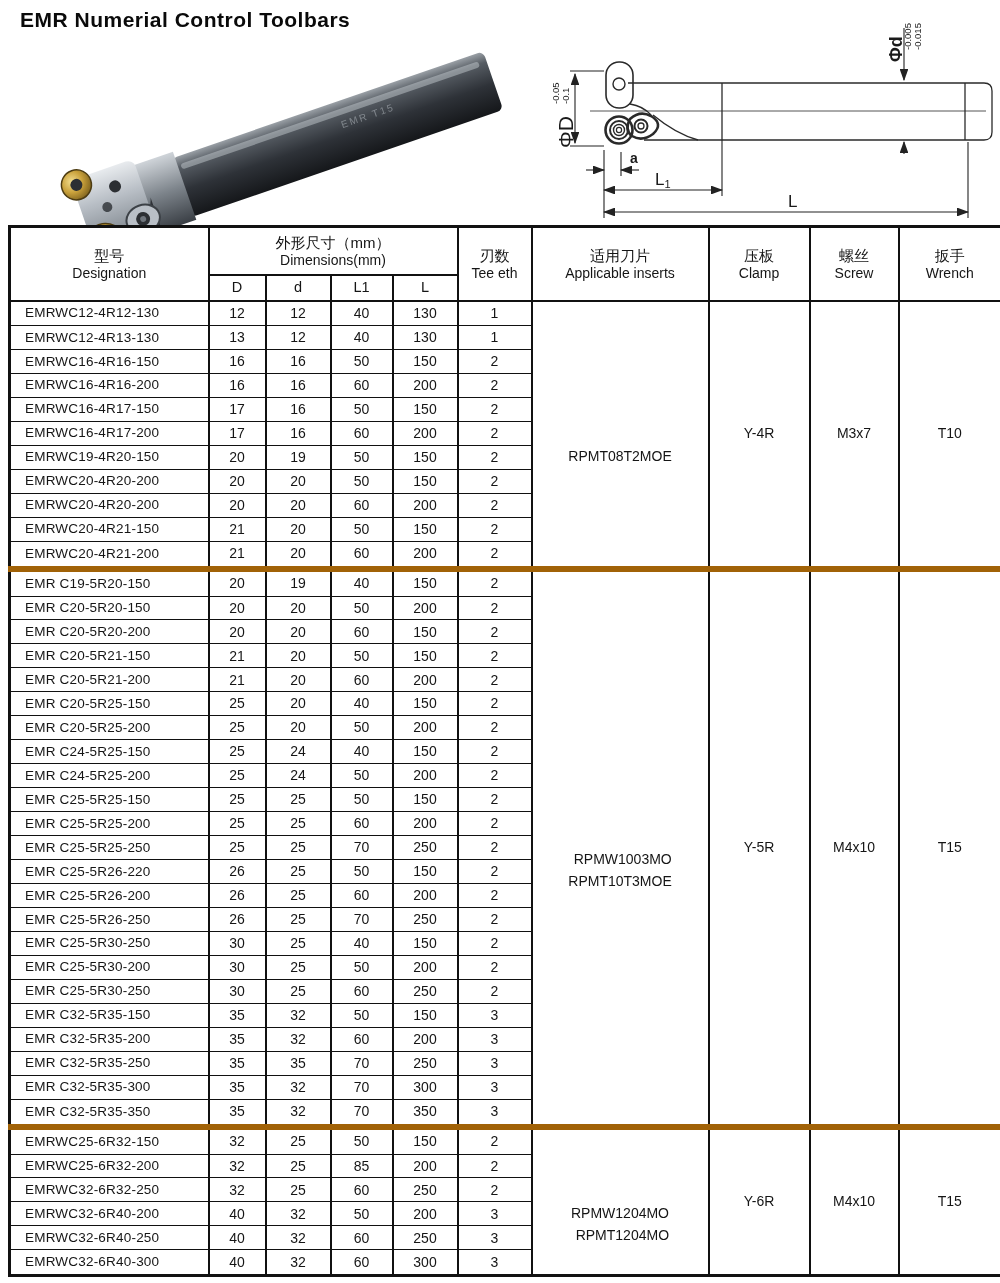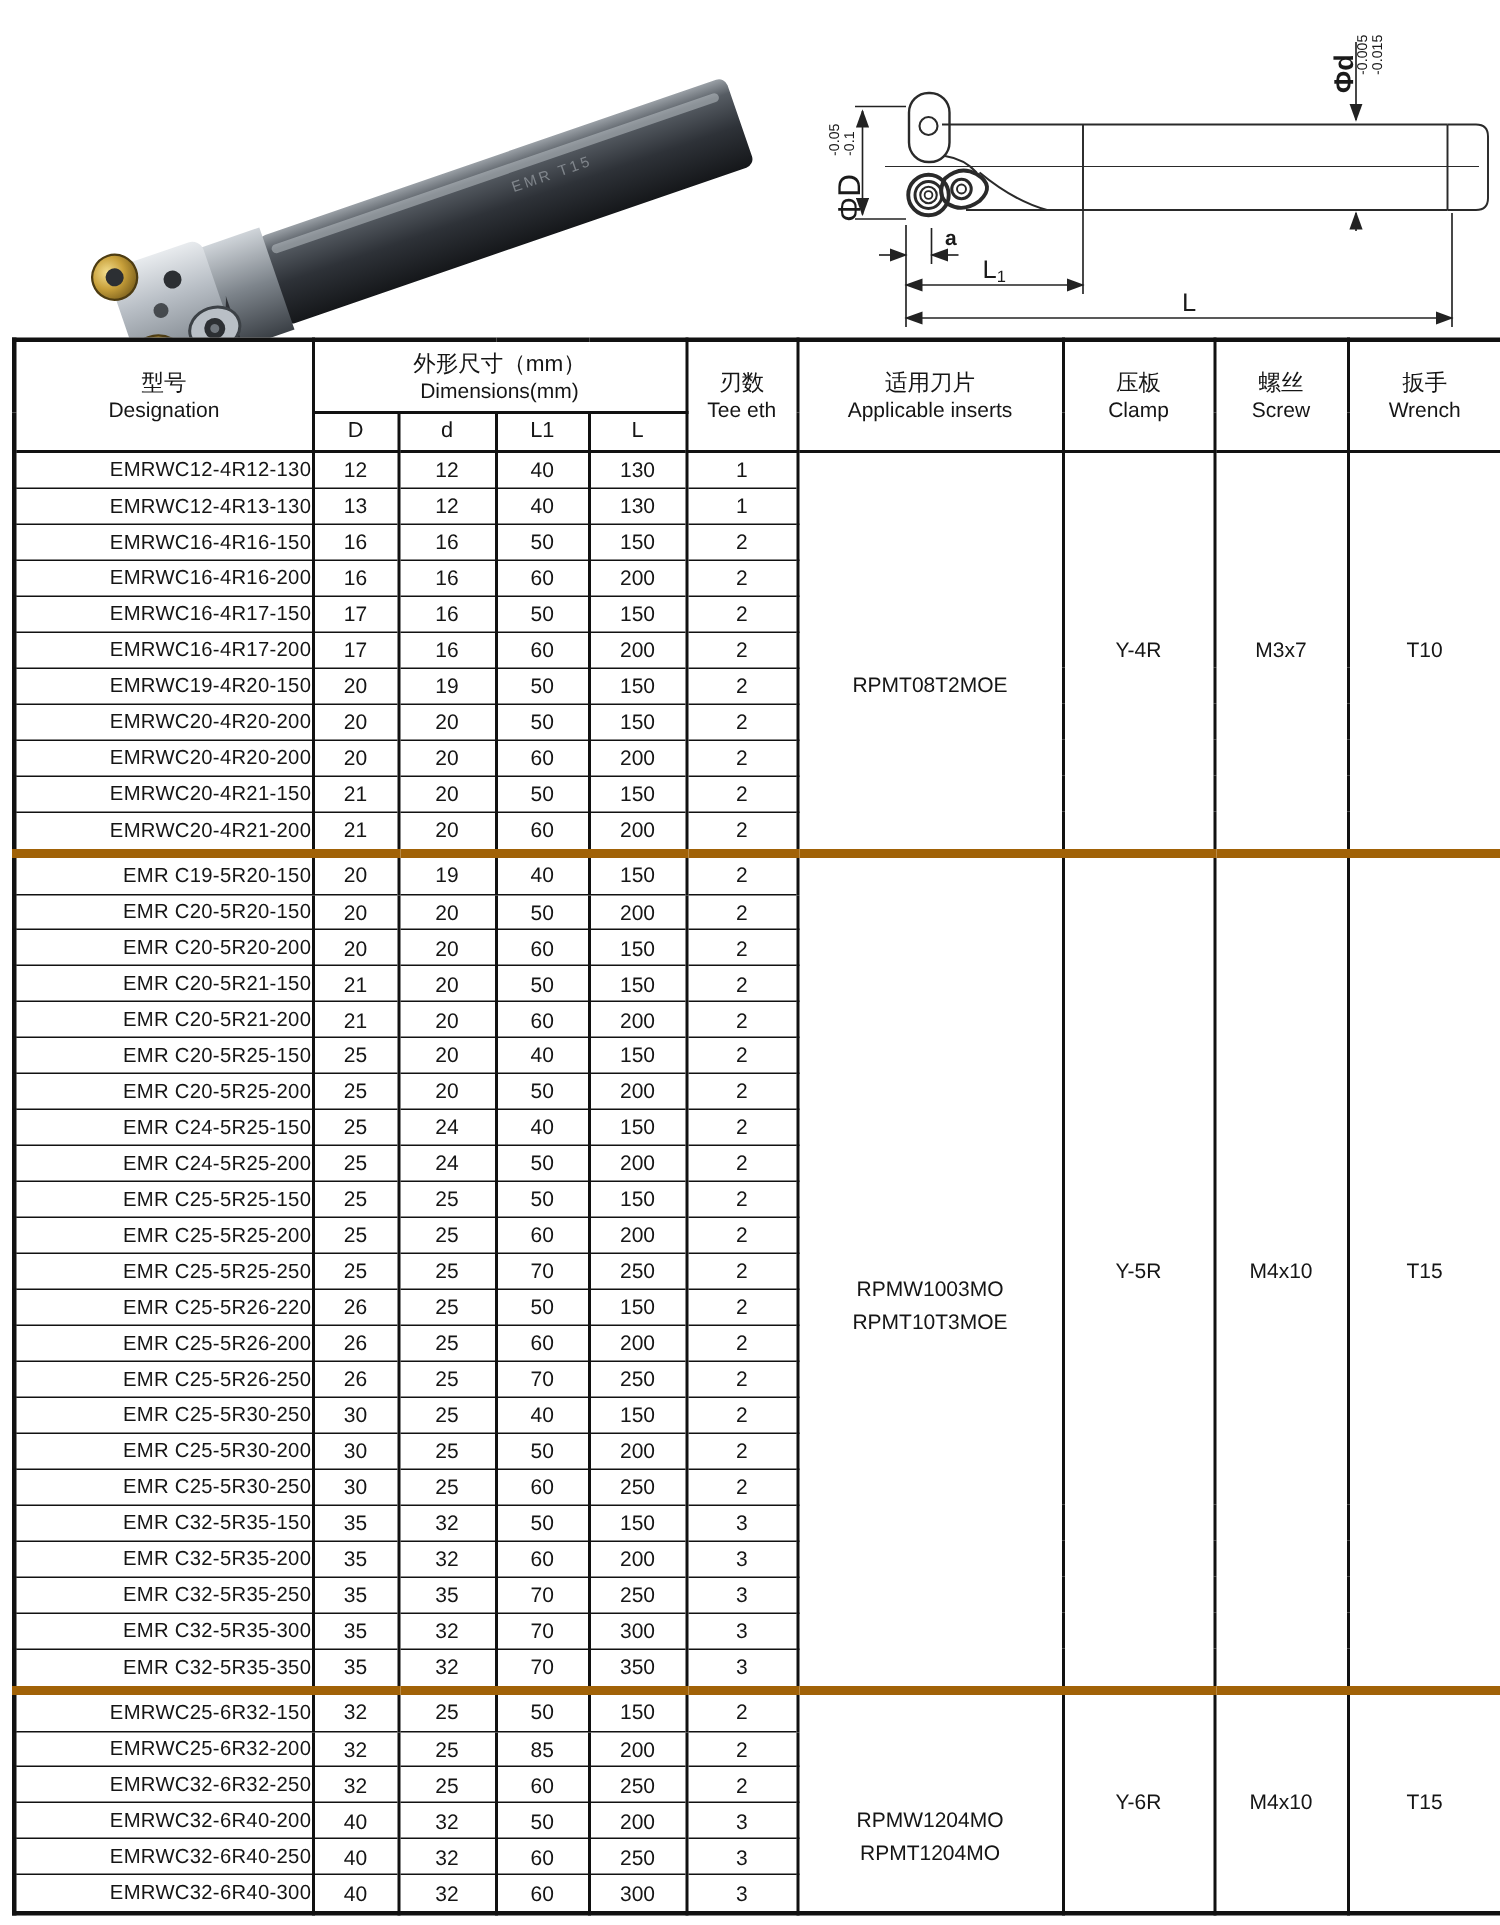--- a/index.html
+++ b/index.html
@@ -24,29 +24,30 @@
     border:2px solid #111;padding:0;margin:0;vertical-align:middle;
     font-size:14px;line-height:1.2;color:#151515;
   }
   .spec-table thead th{font-weight:normal;text-align:center;}
   .spec-table thead tr.h1 th{height:46px;}
   .spec-table thead tr.h2 th{height:24px;font-size:14.5px;}
   .th-zh{display:block;font-size:15px;}
   .th-en{display:block;font-size:14px;}
   .spec-table tbody td{border-top-width:1px;border-bottom-width:1px;}
   .spec-table tbody tr.group-start td{border-top:6px solid #a16207;}
-  .spec-table td.des{text-align:right;padding-left:14px;font-size:13.5px;letter-spacing:.2px;}
+  .spec-table td.des{text-align:left;padding-left:14px;font-size:13.5px;letter-spacing:.2px;}
   .spec-table td.num{text-align:center;}
   .spec-table td.merged{text-align:center;border-top-width:2px;border-bottom-width:2px;}
-  .merged-inner{display:inline-block;text-align:center;line-height:1.55;margin-top:46px;}
+  .merged-inner{display:inline-block;text-align:right;line-height:1.55;margin-top:46px;}
 </style>
 </head>
 <body>
 
 <div class="title-block">
+  <div class="title-en">EMR Numerial Control Toolbars</div>
 </div>
 
 <div class="photo-wrap">
 <svg width="470" height="205" viewBox="0 0 470 205">
   <defs>
     <linearGradient id="shaftG" x1="0" y1="0" x2="0" y2="1">
       <stop offset="0" stop-color="#9aa0a6"></stop>
           <stop offset="0.18" stop-color="#565c63"></stop>
       <stop offset="0.55" stop-color="#2e3238"></stop>
           <stop offset="1" stop-color="#15171a"></stop>

